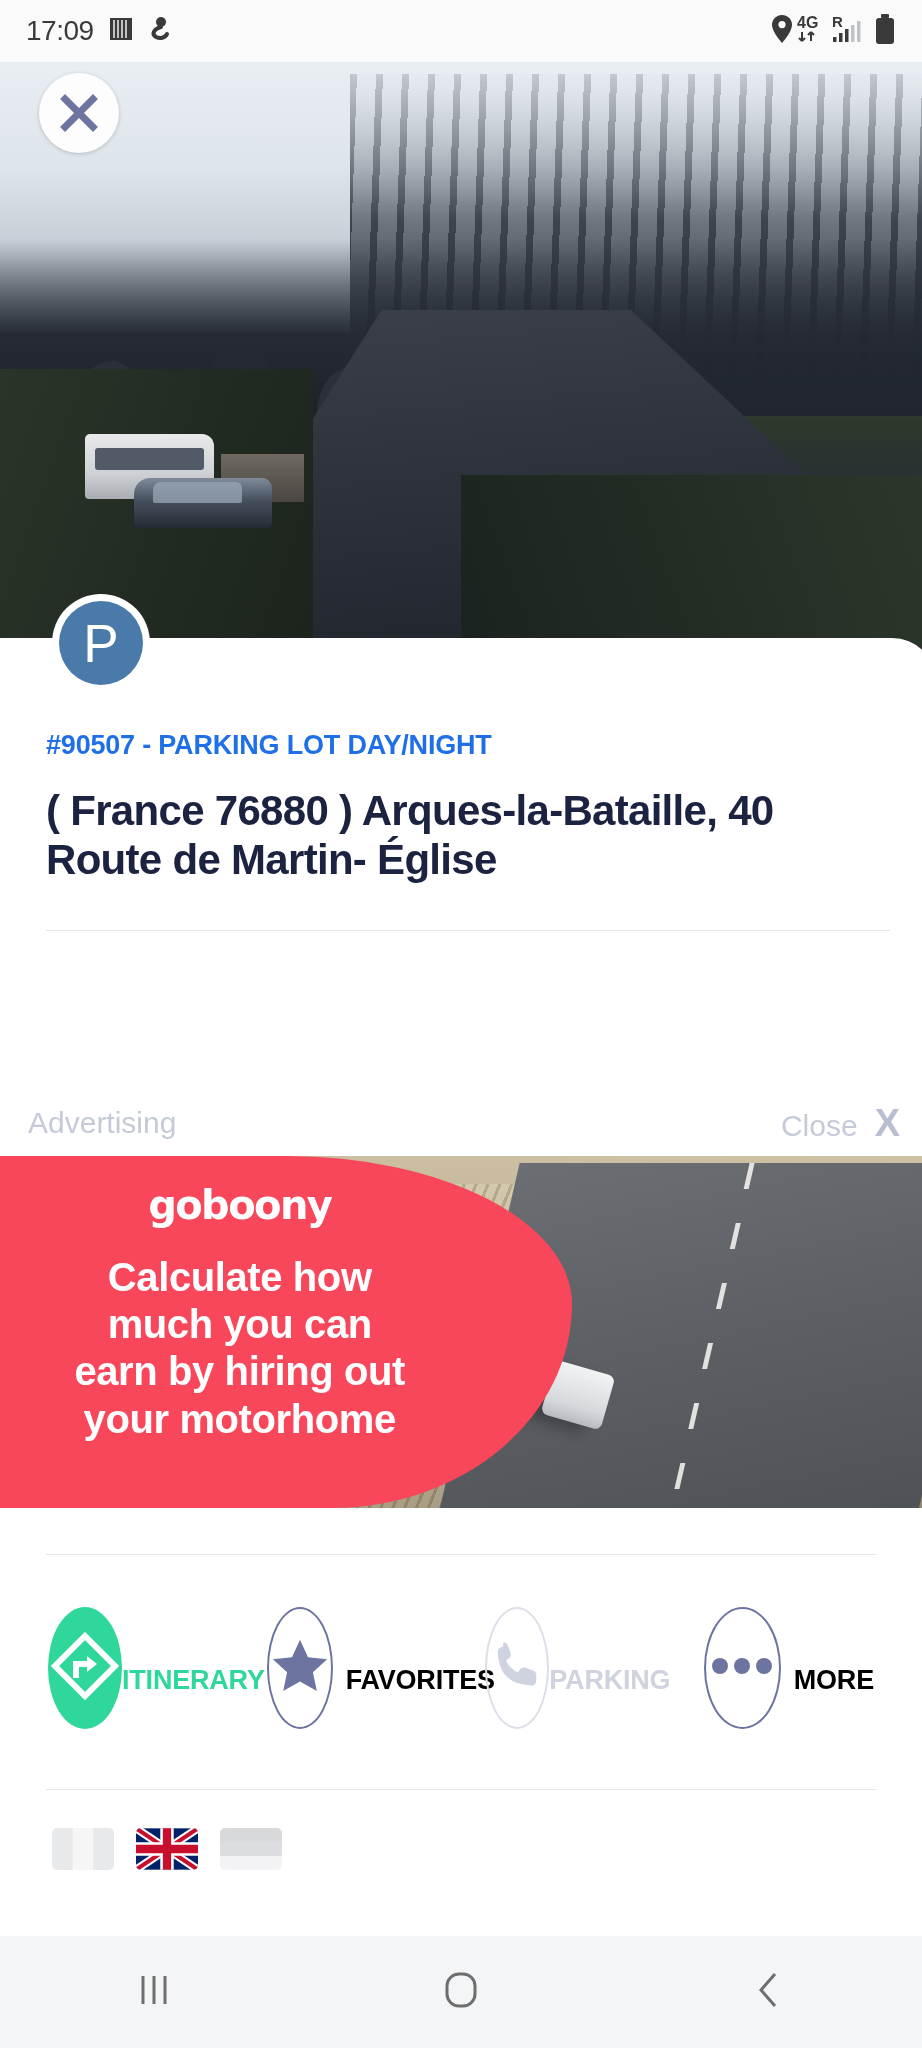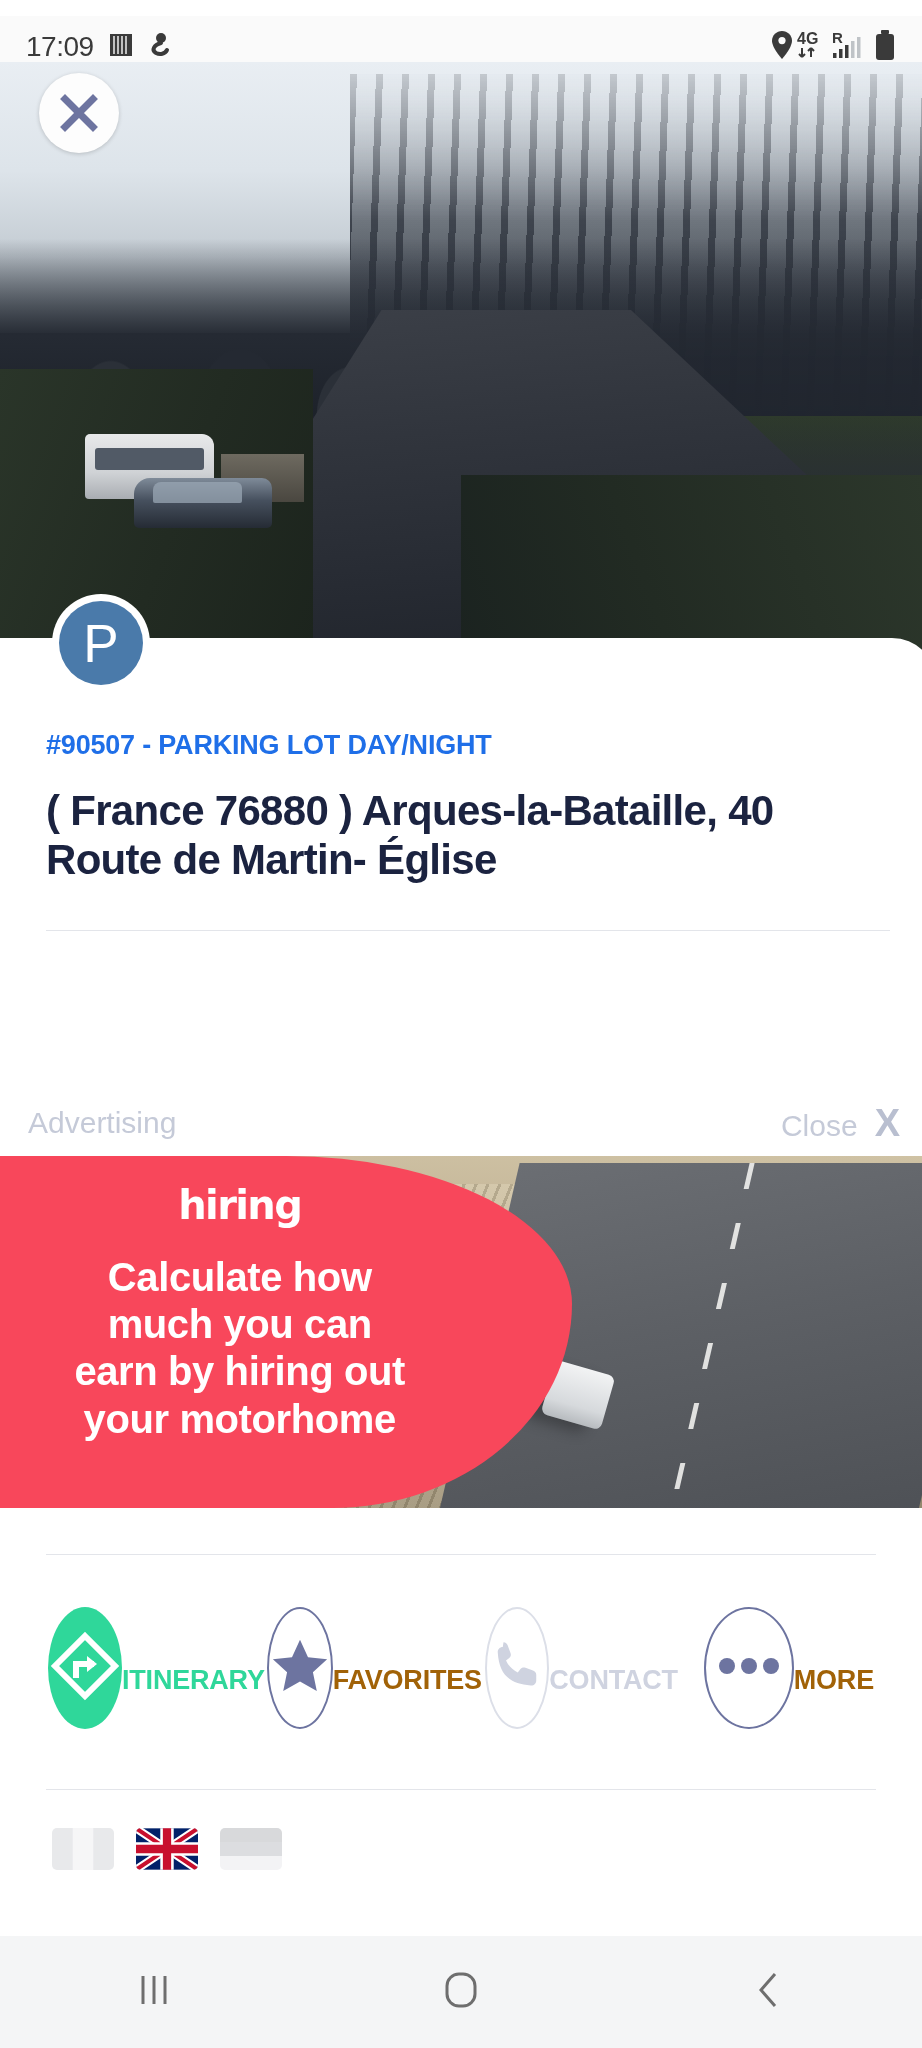--- a/index.html
+++ b/index.html
@@ -6,21 +6,21 @@
   html,body { width:922px; height:2048px; }
   body {
     font-family:"Liberation Sans", sans-serif;
     background:#ffffff;
     overflow:hidden;
     position:relative;
   }
 
   
   .statusbar{
-    position:absolute; top:16px; left:0; width:922px; height:62px;
+    position:absolute; top:0; left:0; width:922px; height:62px;
     background:#fafafa;
     display:flex; align-items:center; justify-content:space-between;
     padding:0 26px;
   }
   .sb-left{ display:flex; align-items:center; gap:14px; }
   .sb-time{ font-size:28px; color:#3a3a3a; letter-spacing:-.5px; font-weight:400; }
   .sb-right{ display:flex; align-items:center; gap:2px; }
   .ic{ display:inline-block; }
 
   
@@ -259,21 +259,21 @@
     width:122px; height:122px; border-radius:50%;
     display:flex; align-items:center; justify-content:center;
   }
   .act-circle.filled{ background:#2fd79a; }
   .act-circle.outline{ border:2px solid #6d74a0; }
   .act-circle.outline-light{ border:2px solid #dcdfe8; }
   .act-label{
     margin-top:24px; font-size:27px; font-weight:bold; letter-spacing:-.2px;
   }
   .lbl-green{ color:#2fd79a; }
-  .lbl-dark{ color:#a16207; }
+  .lbl-dark{ color:#000000;margin-left:13px; }
   .lbl-light{ color:#cfd3e0; }
 
   .divider3{ height:1px; background:#e3e5ea; margin:60px 46px 0 46px; }
 
   
   .flags{ display:flex; align-items:center; gap:22px; padding:38px 0 0 52px; }
   .flag{ width:62px; height:42px; border-radius:5px; overflow:hidden; display:block; }
   .flag.dim{ opacity:1; }
 
   
@@ -392,21 +392,21 @@
 <div class="ad-banner">
   <div class="ad-photo">
     <div class="ad-dunes"></div>
     <div class="ad-road">
       <div class="ad-road-line"></div>
     </div>
     <div class="ad-van"></div>
   </div>
   <div class="ad-red"></div>
   <div class="ad-content">
-    <div class="ad-logo">hiring</div>
+    <div class="ad-logo">goboony</div>
     <div class="ad-headline">Calculate how much you can earn by hiring out your motorhome</div>
   </div>
 </div>
 
 <div class="actions-wrap">
   <div class="divider2"></div>
   <div class="actions">
 
     <div class="action">
       <div class="act-circle filled">
@@ -433,21 +433,21 @@
     </div>
 
     <div class="action">
       <div class="act-circle outline-light">
         <span>
           <svg width="60" height="60" viewBox="0 0 24 24">
               <path d="M6.6 2.5c.9 0 1.4.5 1.7 1.3l1.1 3c.3.8.1 1.5-.5 2l-1.3 1c.9 2 2.6 3.8 4.7 4.8l1-1.3c.5-.7 1.3-.9 2.1-.6l3 1.1c.8.3 1.3.9 1.3 1.7v2.3c0 1.2-.9 2.1-2.2 2C8.6 19 4.9 15.2 4.3 6.6c-.1-1.2.8-2.2 2-2.2z" fill="#cfd3e0"></path>
             </svg>
         </span>
       </div>
-      <div class="act-label lbl-light">CONTACT</div>
+      <div class="act-label lbl-light">PARKING</div>
     </div>
 
     <div class="action">
       <div class="act-circle outline">
         <span>
           <svg width="62" height="20" viewBox="0 0 62 20">
               <circle cx="9" cy="10" r="8" fill="#6d74a0"></circle>
               <circle cx="31" cy="10" r="8" fill="#6d74a0"></circle>
               <circle cx="53" cy="10" r="8" fill="#6d74a0"></circle>
             </svg>

